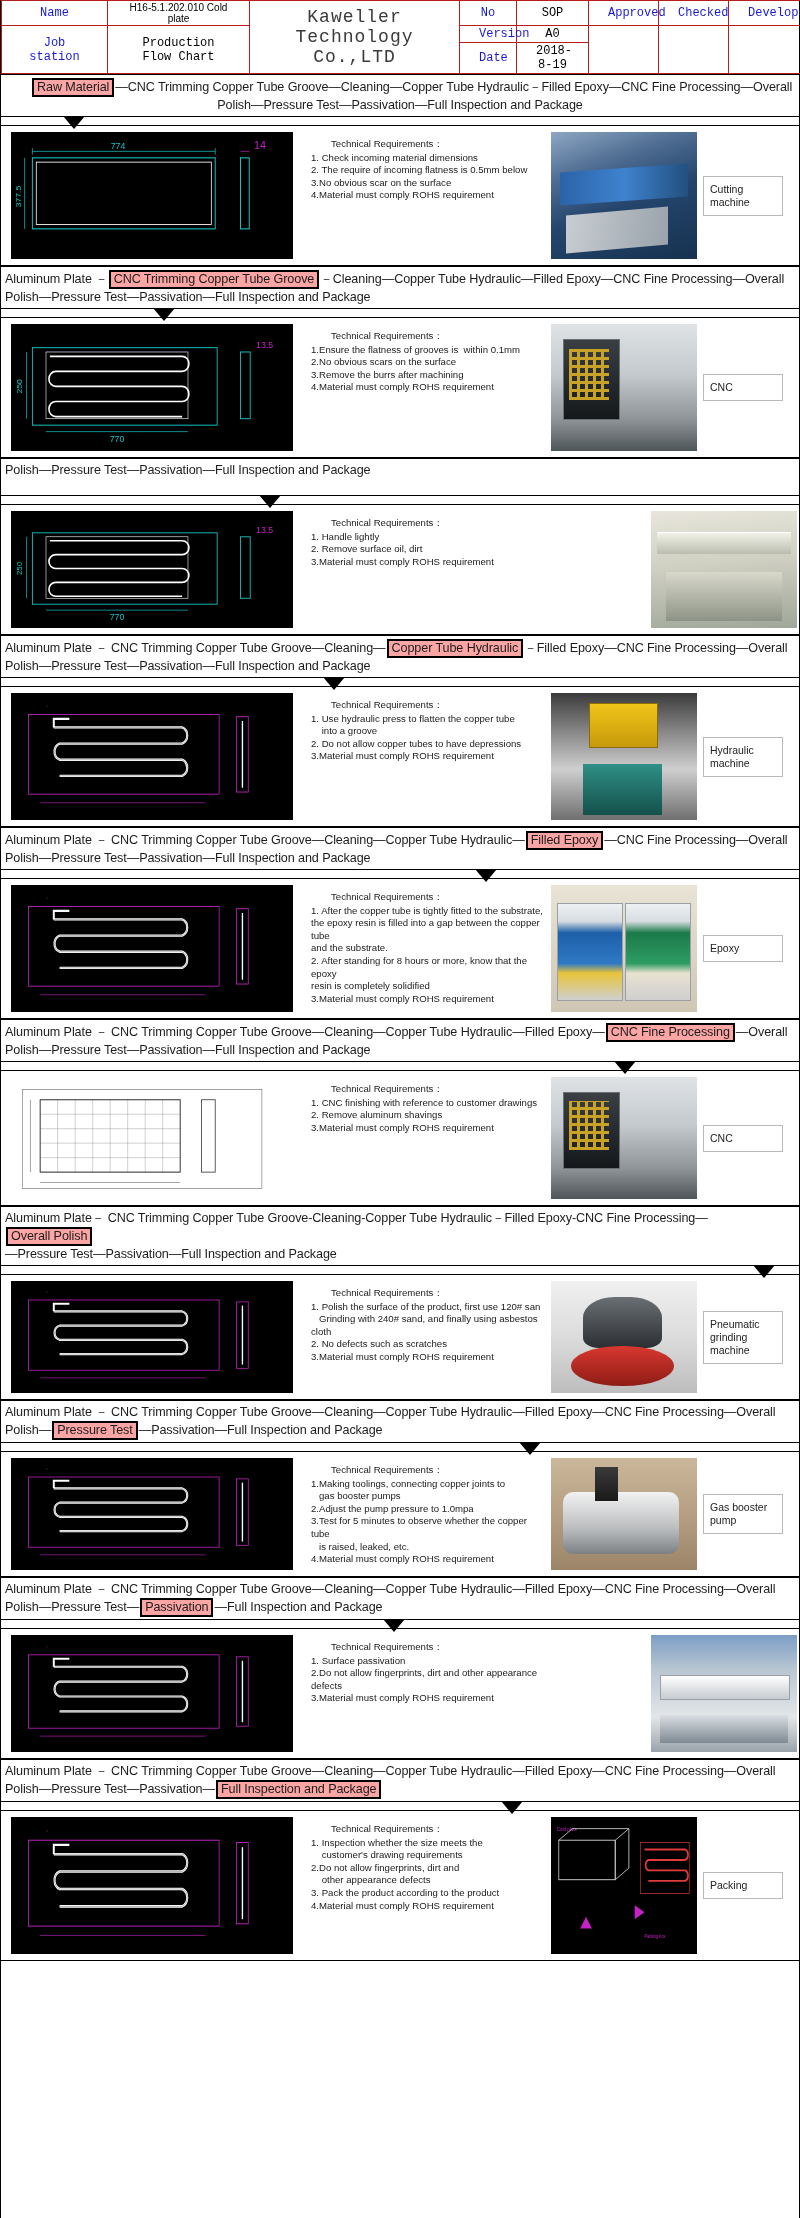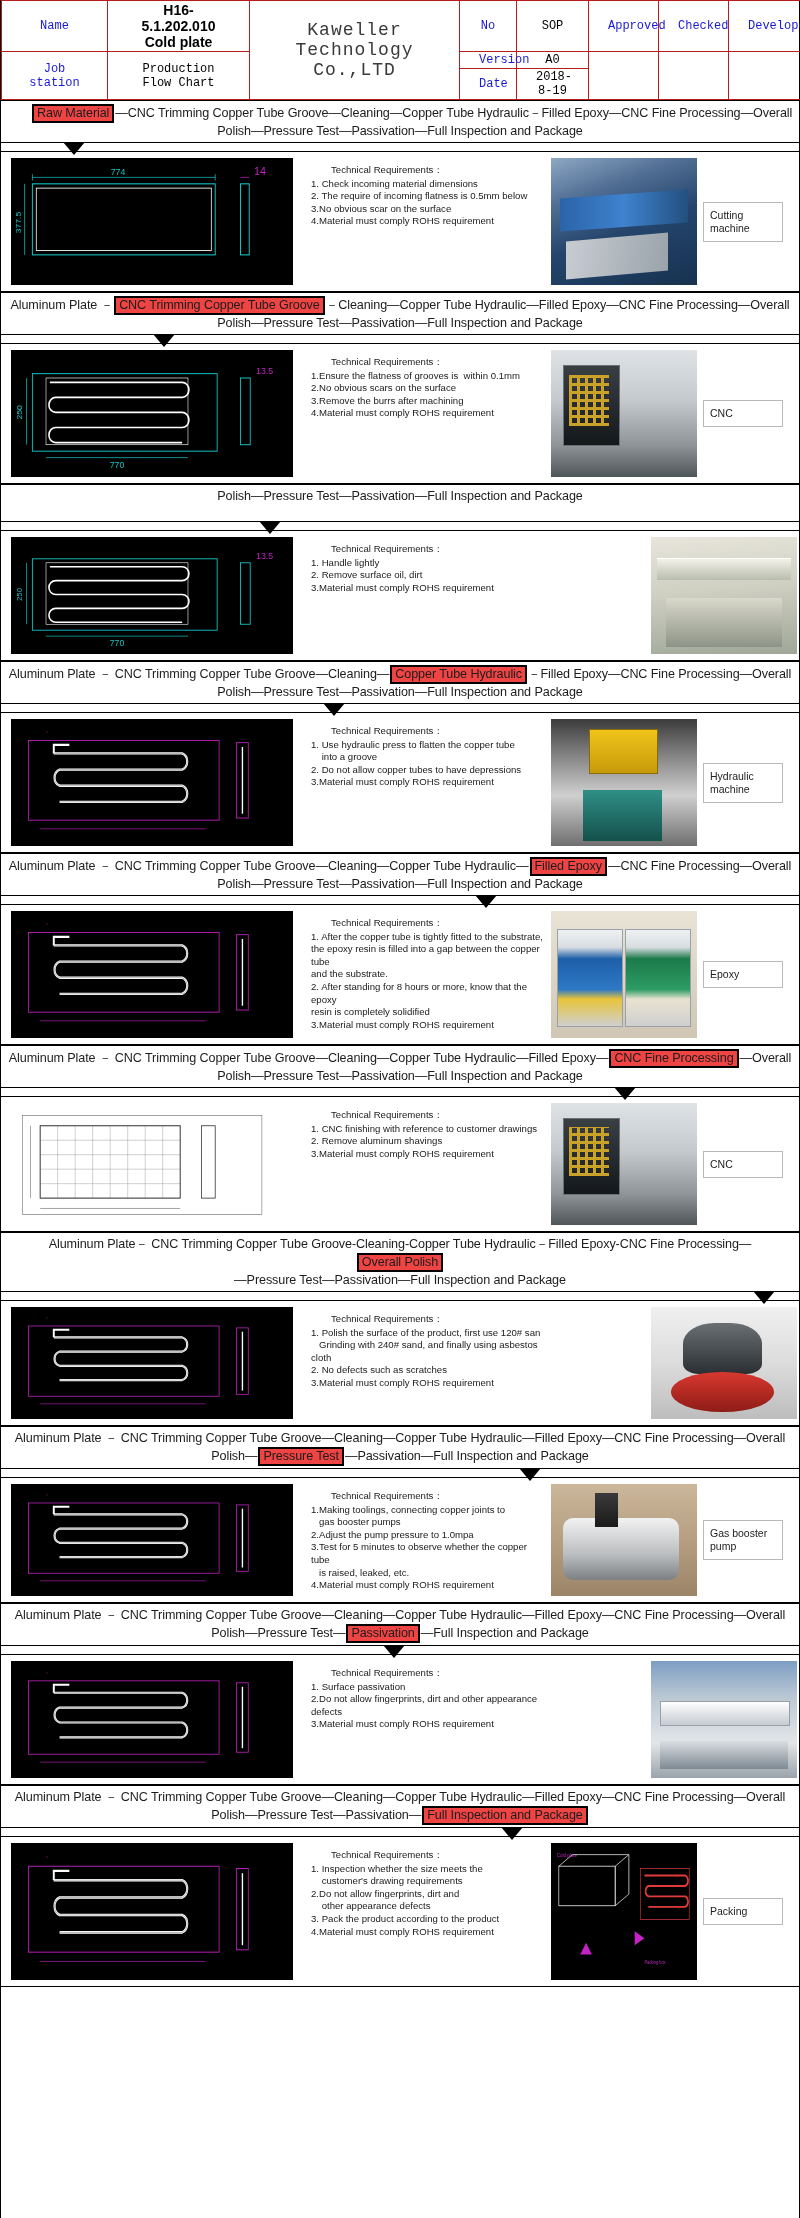--- a/index.html
+++ b/index.html
@@ -26,50 +26,49 @@
   .hdr td {
     border: 1px solid #b91c1c;
     text-align: center;
     vertical-align: middle;
     font-family: "Liberation Mono", monospace;
     font-size: 12px;
     padding: 1px 19px;
     color: #000;
   }
   .hdr td.blue { color: #1818d8; }
-  .hdr td.sans { font-family: "Liberation Sans", sans-serif; font-size: 14px; font-weight: bold; }
+  .hdr td.sans { font-family: "Liberation Sans", sans-serif; font-size: 10px; }
   .hdr td.company {
     font-size: 18px;
     letter-spacing: 1px;
     color: #3a3a3a;
     font-family: "Liberation Mono", monospace;
   }
 
   
   .flowstrip {
     position: relative;
     width: 100%;
     border-bottom: 1px solid #000;
     border-top: 1px solid #000;
     padding: 3px 4px 2px 4px;
     min-height: 38px;
   }
   .flowline {
     font-size: 12.6px;
     color: #1c1c1c;
     line-height: 17px;
-    text-align: center;
     letter-spacing: -0.1px;
     white-space: normal;
   }
   .flowline .hl {
     display: inline-block;
     border: 2px solid #000;
     padding: 0px 3px;
-    background: #ef4444;
+    background: #fca5a5;
     line-height: 15px;
     position: relative;
     margin: 0 1px;
   }
   
   .pointer {
     position: absolute;
     width: 0; height: 0;
     border-left: 11px solid transparent;
     border-right: 11px solid transparent;
@@ -561,20 +560,23 @@
           <div class="req-title">Technical Requirements：</div>
           <div class="req-line">1. Polish the surface of the product, first use 120# san</div>
           <div class="req-line">   Grinding with 240# sand, and finally using asbestos</div>
           <div class="req-line">cloth</div>
           <div class="req-line">2. No defects such as scratches</div>
           <div class="req-line">3.Material must comply ROHS requirement</div>
         </div>
         <div class="cell-photo">
           <div class="photo ph-pneu"></div>
         </div>
+        <div class="cell-label">
+          <div class="labelbox">Pneumatic grinding machine</div>
+        </div>
       </div>
       <div class="flowstrip">
         <div class="flowline"><span>Aluminum Plate － CNC Trimming Copper Tube Groove—Cleaning—Copper Tube Hydraulic—Filled Epoxy—CNC Fine Processing—Overall</span></div>
         <div class="flowline"><span>Polish—</span><span class="hl">Pressure Test</span><span>—Passivation—Full Inspection and Package</span></div>
         <div class="pointer" style="left: 518px;"></div>
       </div>
       <div class="spacerrow"></div>
       <div class="block" style="height: 125px;">
         <div class="cell-draw">
           <div class="cad">

